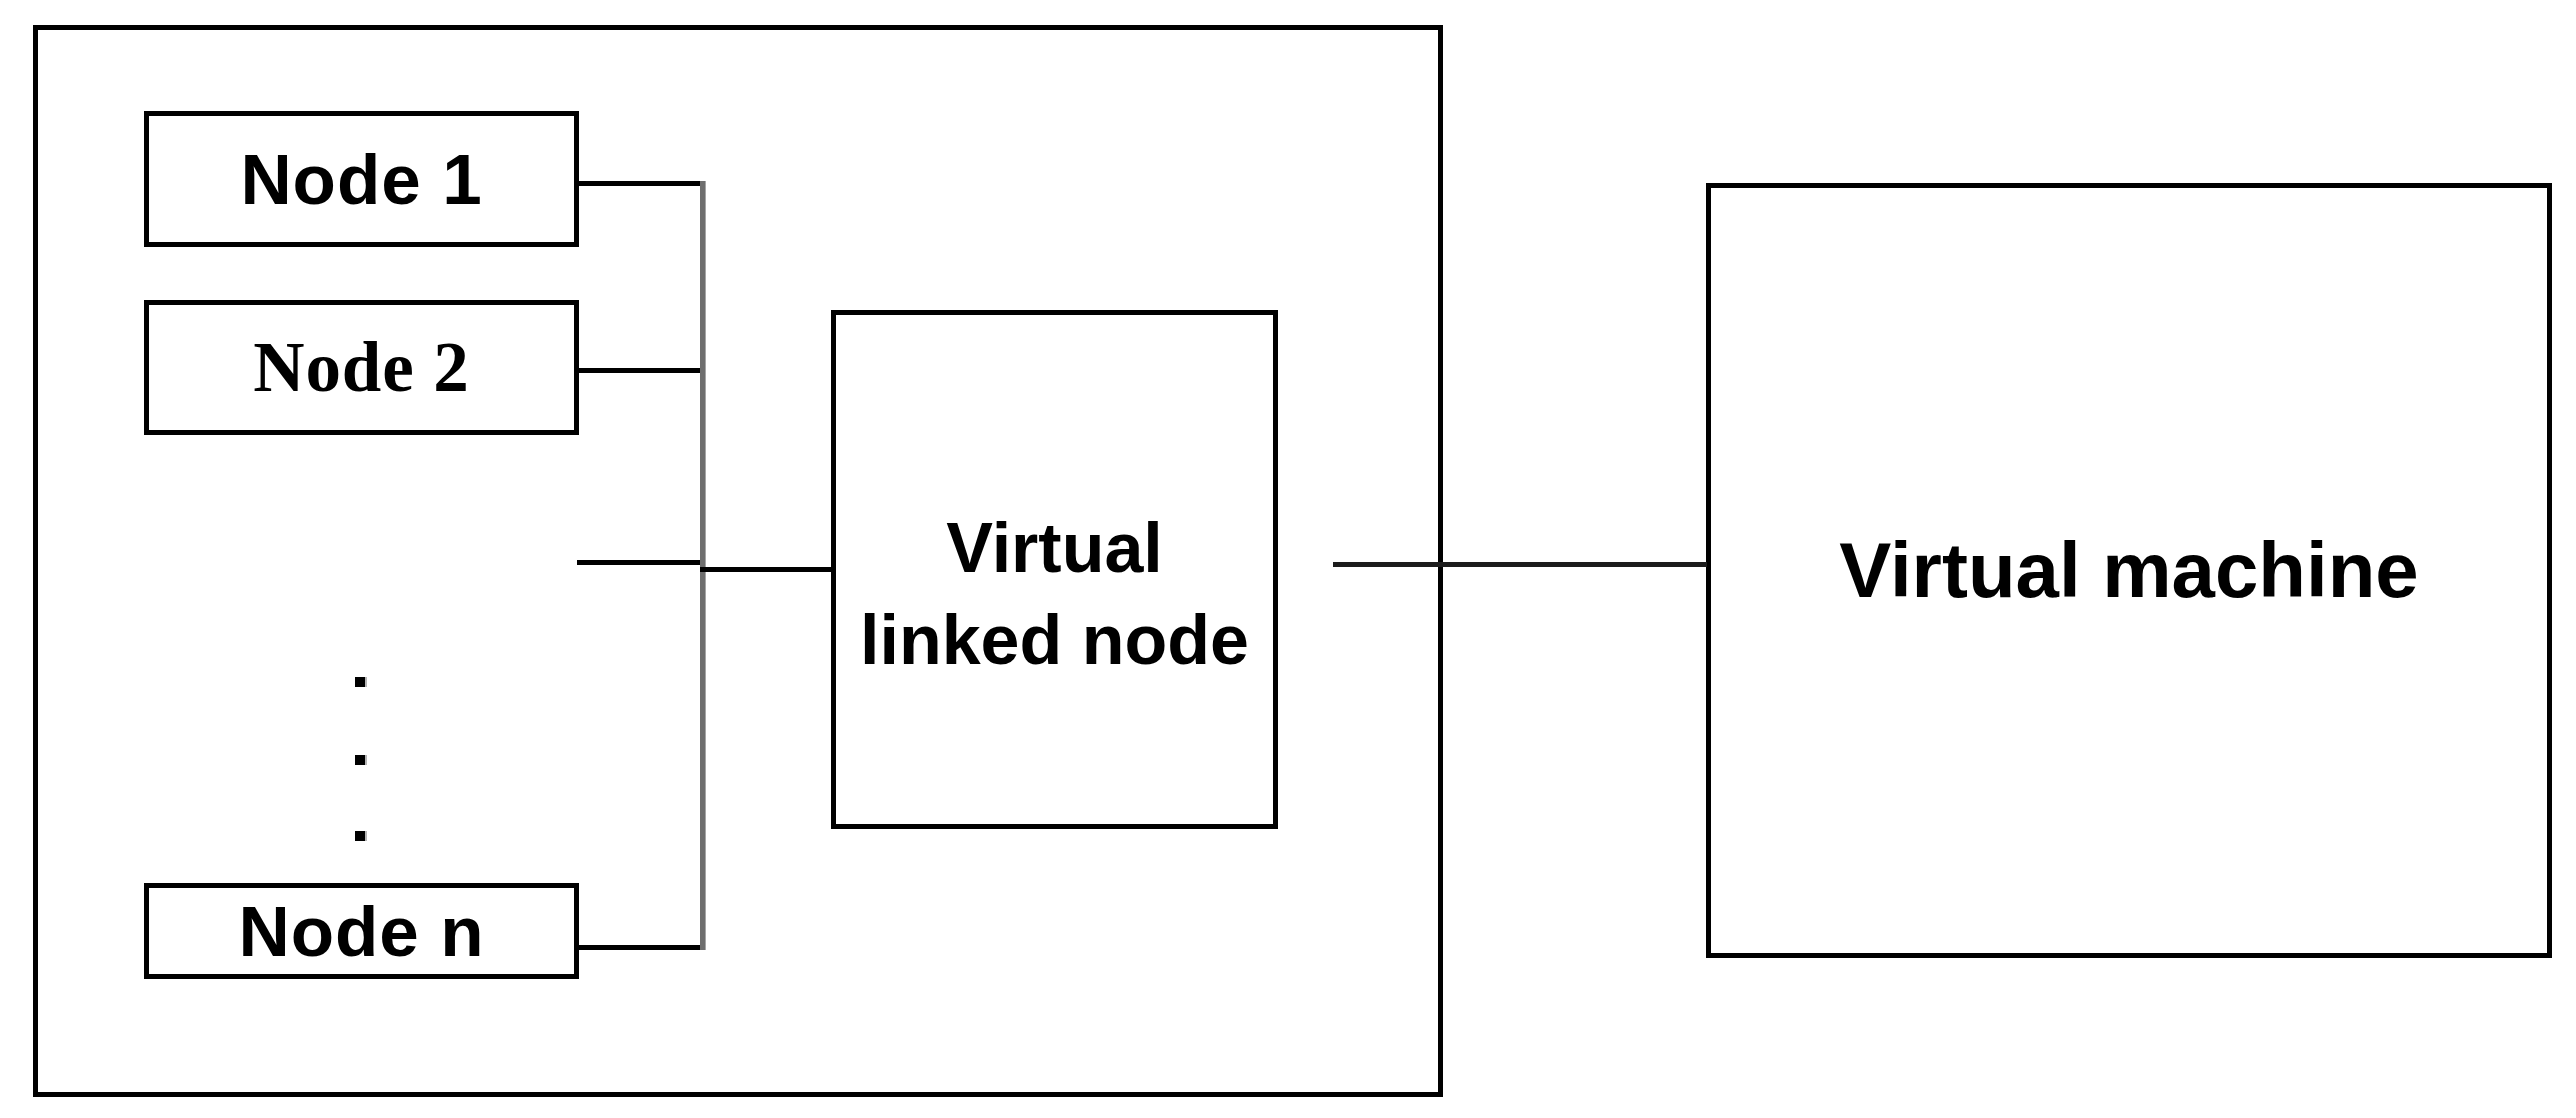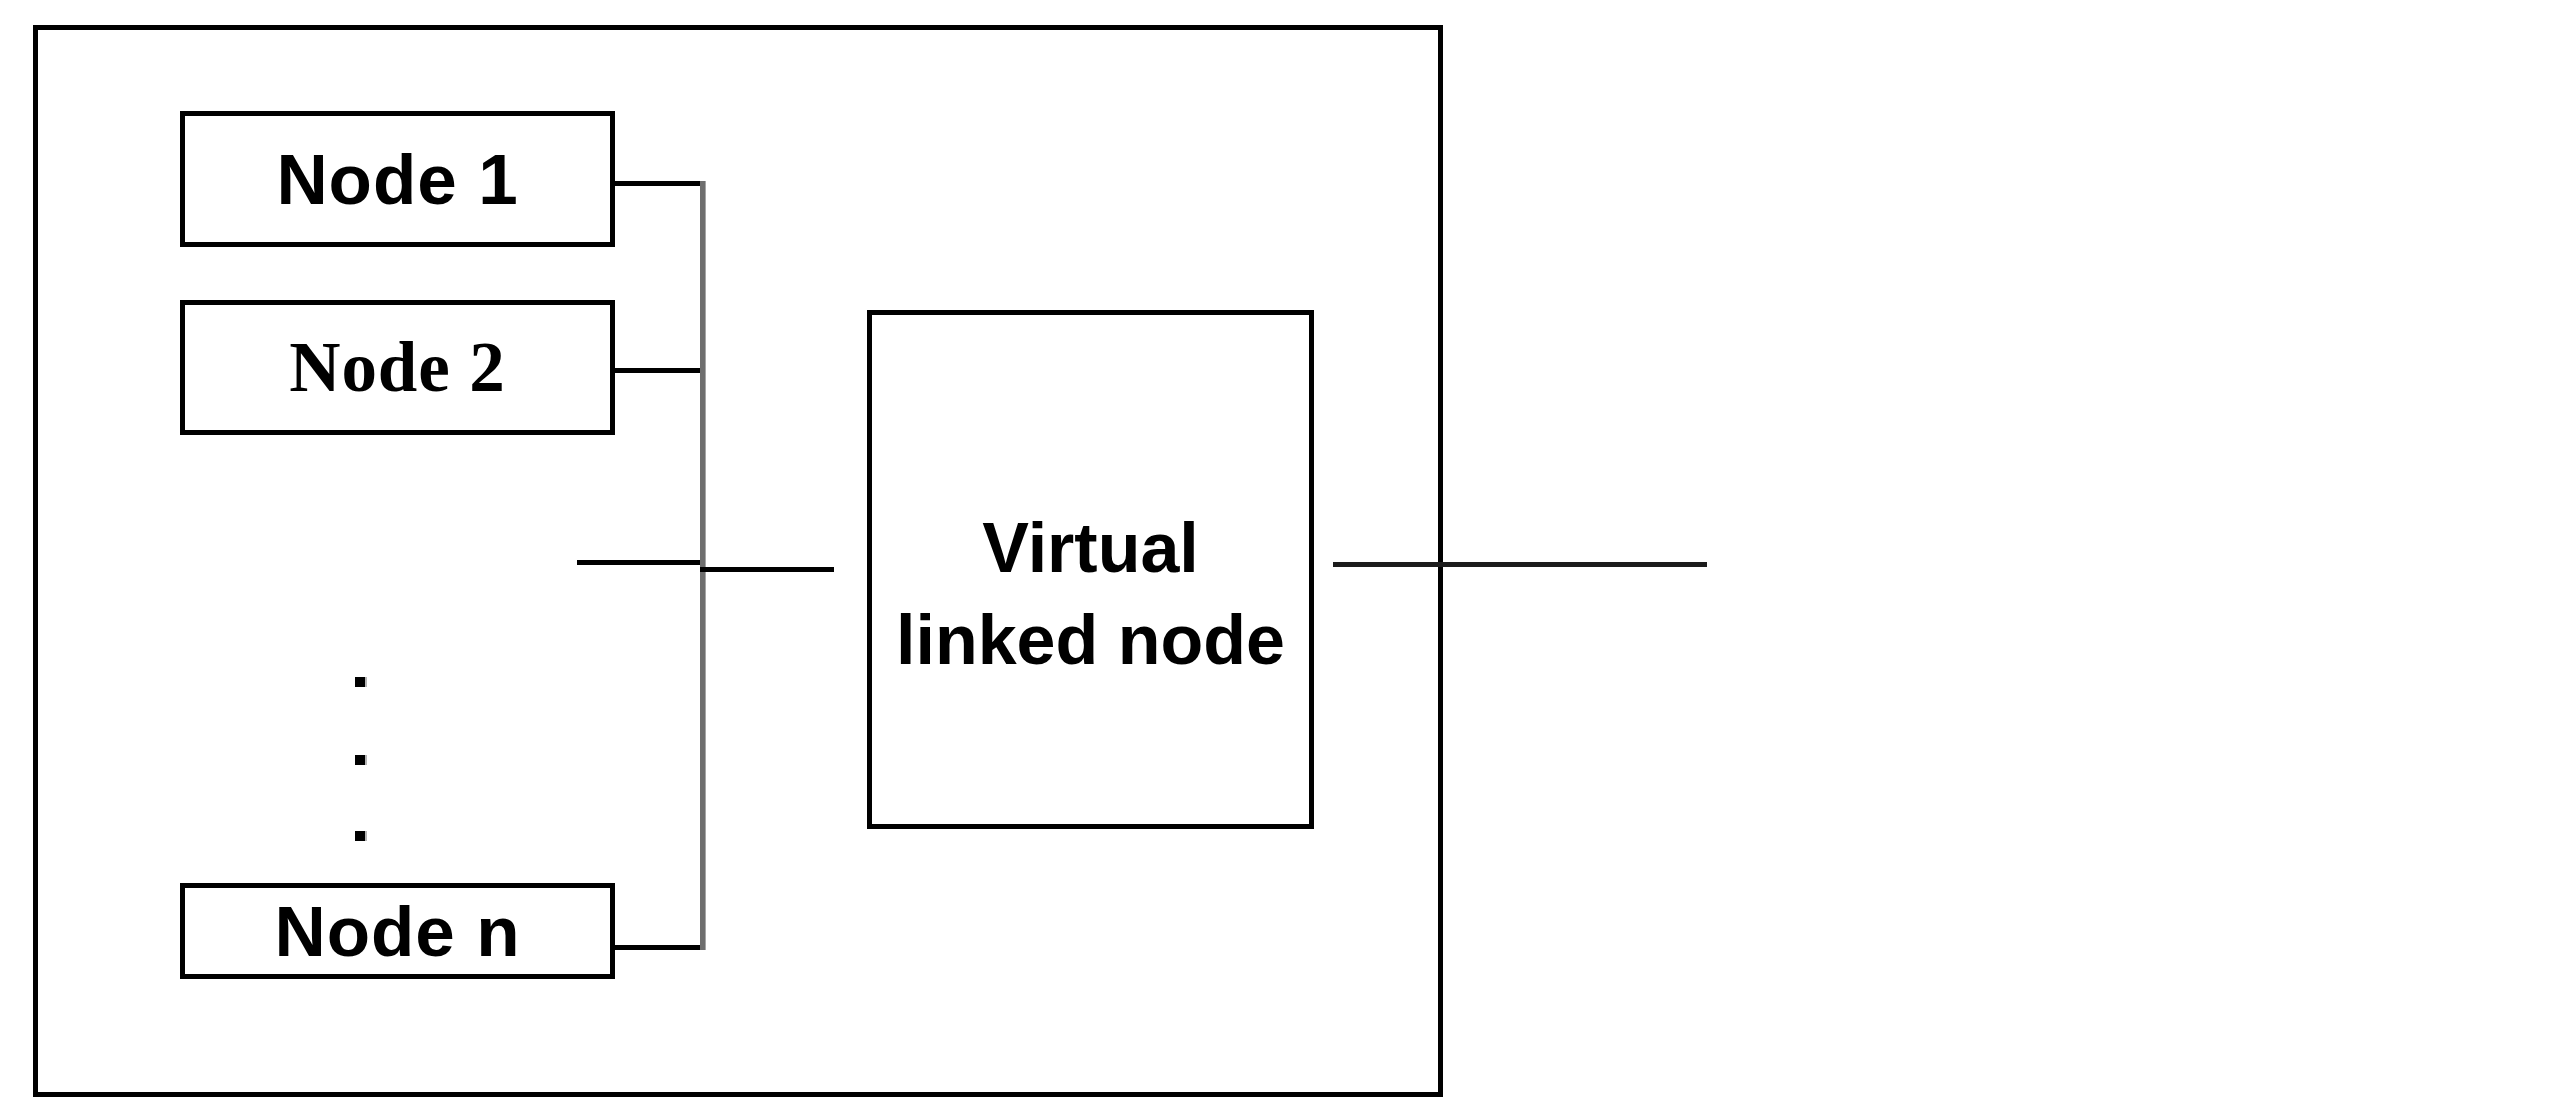--- a/index.html
+++ b/index.html
@@ -18,21 +18,20 @@
   }
   .box {
     position: absolute;
     box-sizing: border-box;
     border: 5.3px solid #000000;
     background: #ffffff;
     display: flex;
     align-items: center;
     justify-content: center;
     text-align: center;
-    margin-left: 36px;
   }
   .outer-box {
     position: absolute;
     box-sizing: border-box;
     border: 5.3px solid #000000;
     background: transparent;
     left: 33px; top: 25px;
     width: 1410px; height: 1072px;
   }
   .node-box {
@@ -129,15 +128,18 @@
 
   <div class="dot dot-1"></div>
   <div class="dot dot-2"></div>
   <div class="dot dot-3"></div>
 
   <div class="box vm-linked-box">
     <span>Virtual</span>
     <span>linked node</span>
   </div>
 
+  <div class="box vm-box">
+    <span>Virtual machine</span>
+  </div>
 
 </div>
 
 
 </body></html>

